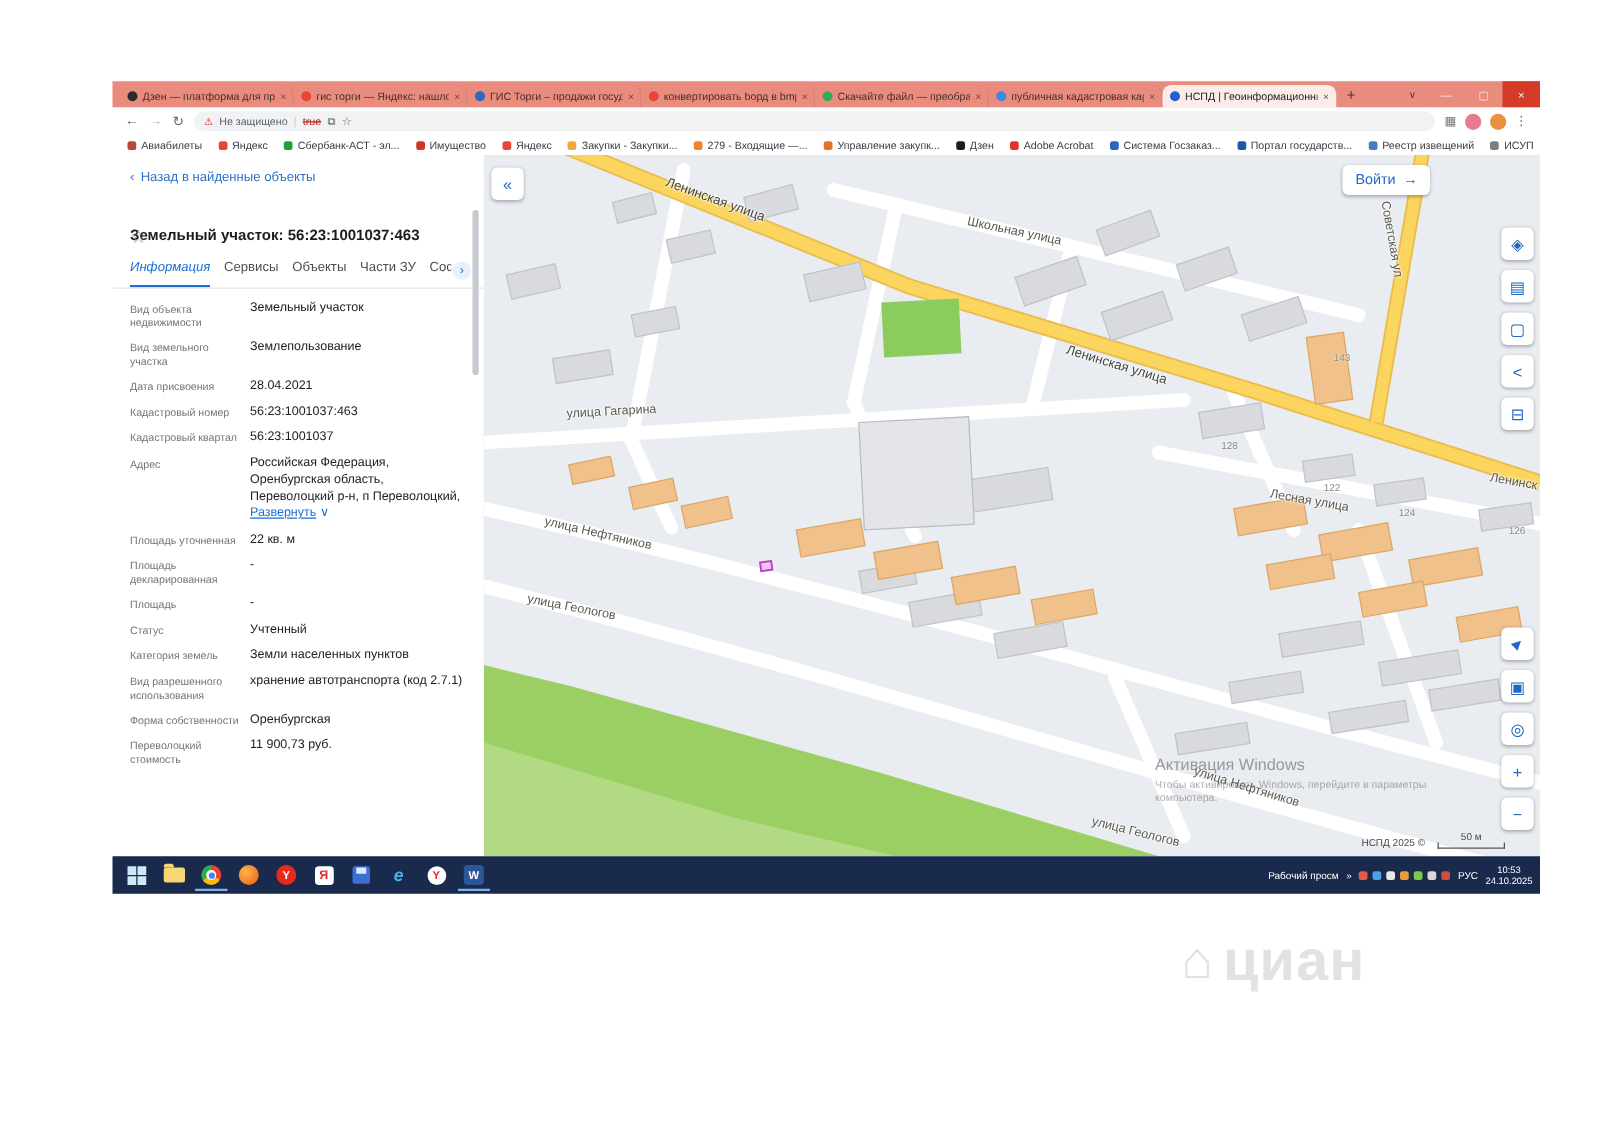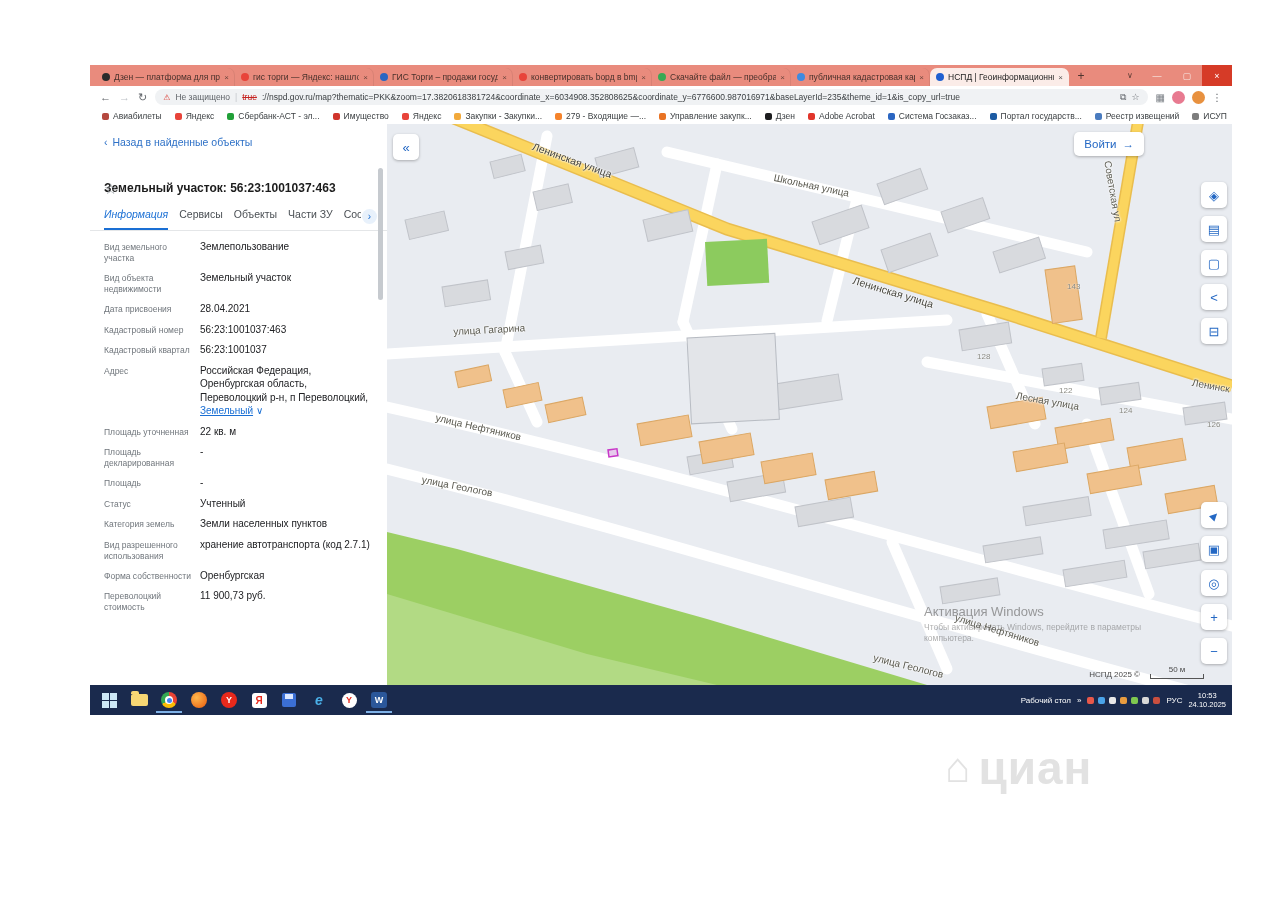--- a/index.html
+++ b/index.html
@@ -181,21 +181,20 @@
 
   <div class="addressbar">
     <span class="nav-ic">←</span>
     <span class="nav-ic disabled">→</span>
     <span class="nav-ic">↻</span>
     <div class="omnibox">
       <span class="warn">⚠</span>
       <span class="sec-text">Не защищено</span>
       <span class="omni-sep">|</span>
       <span class="scheme">true</span>
-      <span class="url">://nspd.gov.ru/map?thematic=PKK&amp;zoom=17.3820618381724&amp;coordinate_x=6034908.352808625&amp;coordinate_y=6776600.987016971&amp;baseLayerId=235&amp;theme_id=1&amp;is_copy_url=true</span>
       <span class="omni-ic">⧉</span>
       <span class="omni-ic">☆</span>
     </div>
     <div class="addr-right">
       <span class="ext-ic">▦</span>
       <span class="avatar" id="avatar1" style="background: rgb(232, 122, 144);"></span>
       <span class="avatar" id="avatar2" style="background: rgb(232, 145, 63);"></span>
       <span class="menu-ic">⋮</span>
     </div>
   </div>
@@ -270,43 +269,43 @@
         <div class="ptab active">Информация</div>
         <div class="ptab">Сервисы</div>
         <div class="ptab">Объекты</div>
         <div class="ptab">Части ЗУ</div>
         <div class="ptab">Сост</div>
       </div>
     <div class="ptabs-more">›</div>
     <div class="pdivider"></div>
     <div class="rows">
         <div class="row">
+          <div class="rlabel">Вид объекта недвижимости</div>
+          <div class="rvalue">Земельный участок</div>
+        </div>
+        <div class="row">
           <div class="rlabel">Вид земельного участка</div>
           <div class="rvalue">Землепользование</div>
         </div>
         <div class="row">
-          <div class="rlabel">Вид объекта недвижимости</div>
-          <div class="rvalue">Земельный участок</div>
-        </div>
-        <div class="row">
           <div class="rlabel">Дата присвоения</div>
           <div class="rvalue">28.04.2021</div>
         </div>
         <div class="row">
           <div class="rlabel">Кадастровый номер</div>
           <div class="rvalue">56:23:1001037:463</div>
         </div>
         <div class="row">
           <div class="rlabel">Кадастровый квартал</div>
           <div class="rvalue">56:23:1001037</div>
         </div>
         <div class="row">
           <div class="rlabel">Адрес</div>
           <div class="rvalue">Российская Федерация, Оренбургская область, Переволоцкий р-н, п Переволоцкий,<div class="rlink">
-              <span class="lnk">Земельный</span>
+              <span class="lnk">Развернуть</span>
               <span>∨</span>
             </div></div>
         </div>
         <div class="row">
           <div class="rlabel">Площадь уточненная</div>
           <div class="rvalue">22 кв. м</div>
         </div>
         <div class="row">
           <div class="rlabel">Площадь декларированная</div>
           <div class="rvalue">-</div>
@@ -515,21 +514,21 @@
           <span class="ic-ie">e</span>
         </div>
         <div class="tb-icon">
           <span class="ic-y2">Y</span>
         </div>
         <div class="tb-icon open">
           <span class="ic-word">W</span>
         </div>
       </div>
     <div class="tray">
-      <span>Рабочий стол</span>
+      <span>Рабочий просм</span>
       <span>»</span>
       <span style="display:flex;gap:4px;">
           <span class="tray-dot" style="background: rgb(232, 88, 74);"></span>
           <span class="tray-dot" style="background: rgb(74, 163, 232);"></span>
           <span class="tray-dot" style="background: rgb(232, 232, 232);"></span>
           <span class="tray-dot" style="background: rgb(232, 156, 63);"></span>
           <span class="tray-dot" style="background: rgb(126, 200, 79);"></span>
           <span class="tray-dot" style="background: rgb(216, 216, 216);"></span>
           <span class="tray-dot" style="background: rgb(201, 79, 63);"></span>
         </span>

